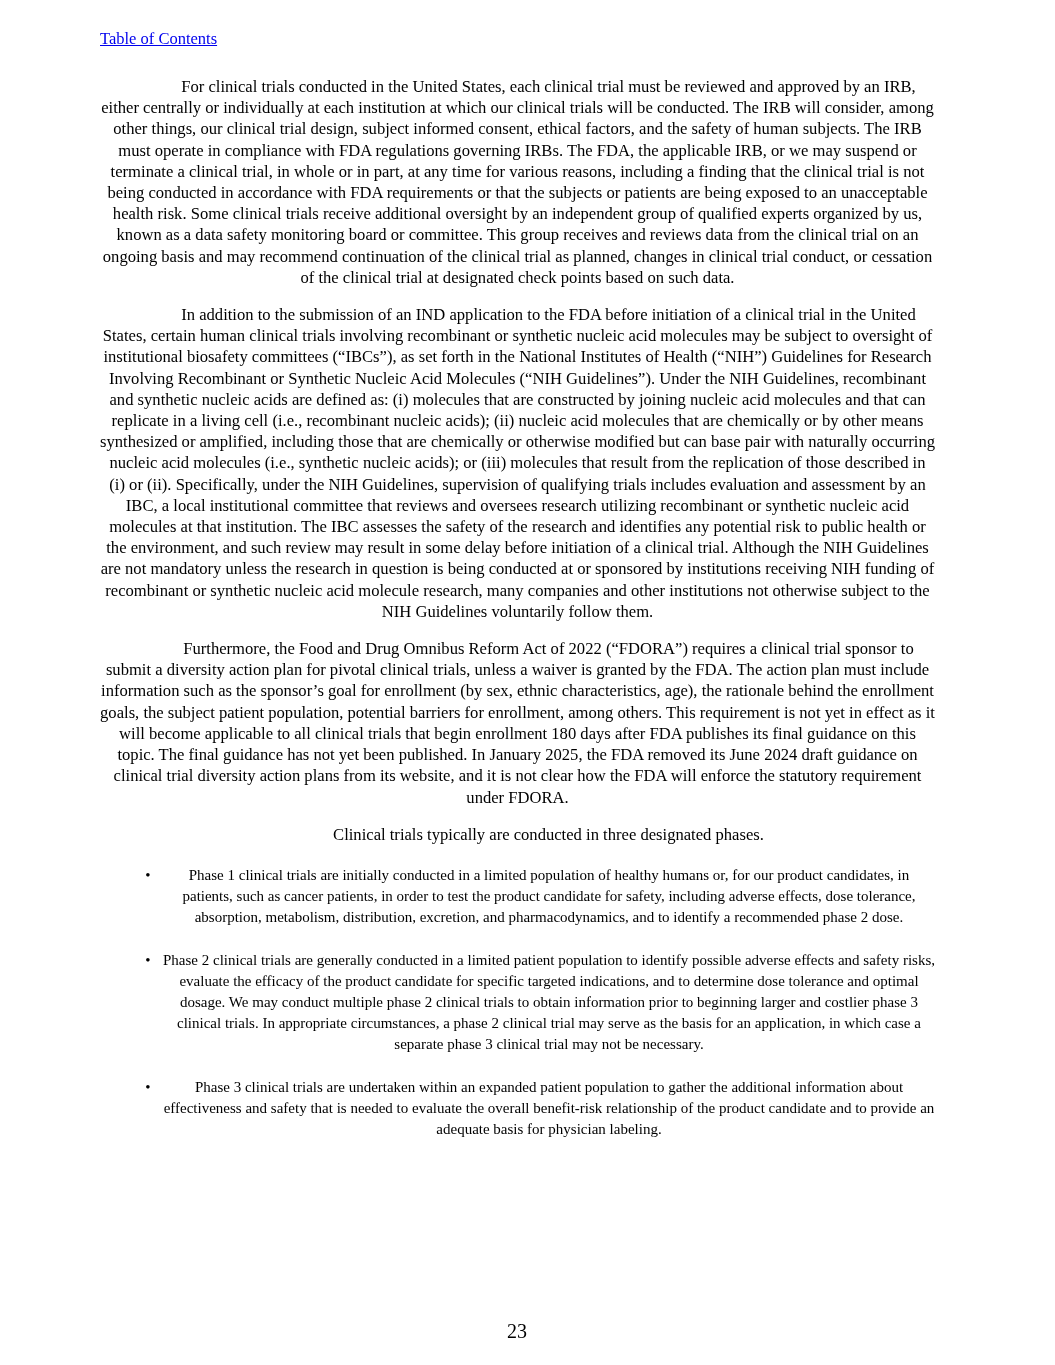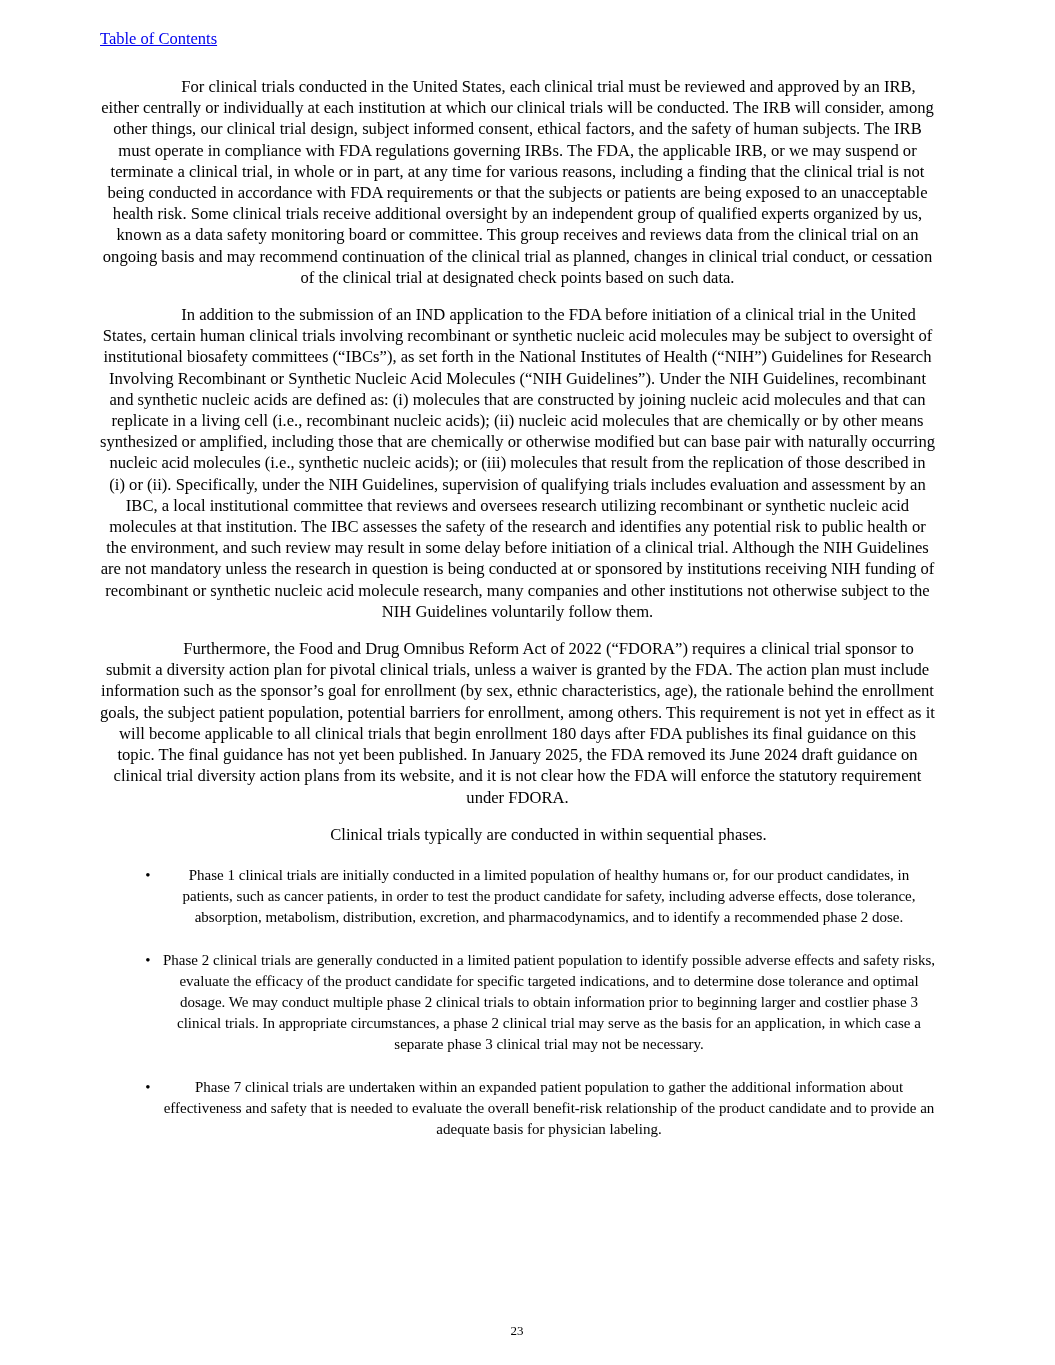--- a/index.html
+++ b/index.html
@@ -58,57 +58,57 @@
     flex: 1;
     font-size: 15px;
     line-height: 21.2px;
   }
   .page-number {
     position: absolute;
     left: 0;
     right: 1px;
     bottom: 24px;
     text-align: center;
-    font-size: 13px;
+    font-size: 20px;
     line-height: 20px;
     color: #000000;
   }
 </style>
 </head>
 <body>
 
 <div class="page">
 
   <a class="toc-link" href="#">Table of Contents</a>
 
   <div class="body-text">
 
     <p class="para">For clinical trials conducted in the United States, each clinical trial must be reviewed and approved by an IRB, either centrally or individually at each institution at which our clinical trials will be conducted. The IRB will consider, among other things, our clinical trial design, subject informed consent, ethical factors, and the safety of human subjects. The IRB must operate in compliance with FDA regulations governing IRBs. The FDA, the applicable IRB, or we may suspend or terminate a clinical trial, in whole or in part, at any time for various reasons, including a finding that the clinical trial is not being conducted in accordance with FDA requirements or that the subjects or patients are being exposed to an unacceptable health risk. Some clinical trials receive additional oversight by an independent group of qualified experts organized by us, known as a data safety monitoring board or committee. This group receives and reviews data from the clinical trial on an ongoing basis and may recommend continuation of the clinical trial as planned, changes in clinical trial conduct, or cessation of the clinical trial at designated check points based on such data.</p>
 
     <p class="para">In addition to the submission of an IND application to the FDA before initiation of a clinical trial in the United States, certain human clinical trials involving recombinant or synthetic nucleic acid molecules may be subject to oversight of institutional biosafety committees (“IBCs”), as set forth in the National Institutes of Health (“NIH”) Guidelines for Research Involving Recombinant or Synthetic Nucleic Acid Molecules (“NIH Guidelines”). Under the NIH Guidelines, recombinant and synthetic nucleic acids are defined as: (i) molecules that are constructed by joining nucleic acid molecules and that can replicate in a living cell (i.e., recombinant nucleic acids); (ii) nucleic acid molecules that are chemically or by other means synthesized or amplified, including those that are chemically or otherwise modified but can base pair with naturally occurring nucleic acid molecules (i.e., synthetic nucleic acids); or (iii) molecules that result from the replication of those described in (i) or (ii). Specifically, under the NIH Guidelines, supervision of qualifying trials includes evaluation and assessment by an IBC, a local institutional committee that reviews and oversees research utilizing recombinant or synthetic nucleic acid molecules at that institution. The IBC assesses the safety of the research and identifies any potential risk to public health or the environment, and such review may result in some delay before initiation of a clinical trial. Although the NIH Guidelines are not mandatory unless the research in question is being conducted at or sponsored by institutions receiving NIH funding of recombinant or synthetic nucleic acid molecule research, many companies and other institutions not otherwise subject to the NIH Guidelines voluntarily follow them.</p>
 
     <p class="para">Furthermore, the Food and Drug Omnibus Reform Act of 2022 (“FDORA”) requires a clinical trial sponsor to submit a diversity action plan for pivotal clinical trials, unless a waiver is granted by the FDA. The action plan must include information such as the sponsor’s goal for enrollment (by sex, ethnic characteristics, age), the rationale behind the enrollment goals, the subject patient population, potential barriers for enrollment, among others. This requirement is not yet in effect as it will become applicable to all clinical trials that begin enrollment 180 days after FDA publishes its final guidance on this topic. The final guidance has not yet been published. In January 2025, the FDA removed its June 2024 draft guidance on clinical trial diversity action plans from its website, and it is not clear how the FDA will enforce the statutory requirement under FDORA.</p>
 
-    <p class="para-intro">Clinical trials typically are conducted in within sequential phases.</p>
+    <p class="para-intro">Clinical trials typically are conducted in three designated phases.</p>
 
     <div class="bullet-list">
 
       <div class="bullet-item">
         <span class="bullet-marker">•</span>
         <span class="bullet-text">Phase 1 clinical trials are initially conducted in a limited population of healthy humans or, for our product candidates, in patients, such as cancer patients, in order to test the product candidate for safety, including adverse effects, dose tolerance, absorption, metabolism, distribution, excretion, and pharmacodynamics, and to identify a recommended phase 2 dose.</span>
       </div>
 
       <div class="bullet-item">
         <span class="bullet-marker">•</span>
         <span class="bullet-text">Phase 2 clinical trials are generally conducted in a limited patient population to identify possible adverse effects and safety risks, evaluate the efficacy of the product candidate for specific targeted indications, and to determine dose tolerance and optimal dosage. We may conduct multiple phase 2 clinical trials to obtain information prior to beginning larger and costlier phase 3 clinical trials. In appropriate circumstances, a phase 2 clinical trial may serve as the basis for an application, in which case a separate phase 3 clinical trial may not be necessary.</span>
       </div>
 
       <div class="bullet-item">
         <span class="bullet-marker">•</span>
-        <span class="bullet-text">Phase 7 clinical trials are undertaken within an expanded patient population to gather the additional information about effectiveness and safety that is needed to evaluate the overall benefit-risk relationship of the product candidate and to provide an adequate basis for physician labeling.</span>
+        <span class="bullet-text">Phase 3 clinical trials are undertaken within an expanded patient population to gather the additional information about effectiveness and safety that is needed to evaluate the overall benefit-risk relationship of the product candidate and to provide an adequate basis for physician labeling.</span>
       </div>
 
     </div>
 
   </div>
 
   <div class="page-number">23</div>
 
 </div>
 

